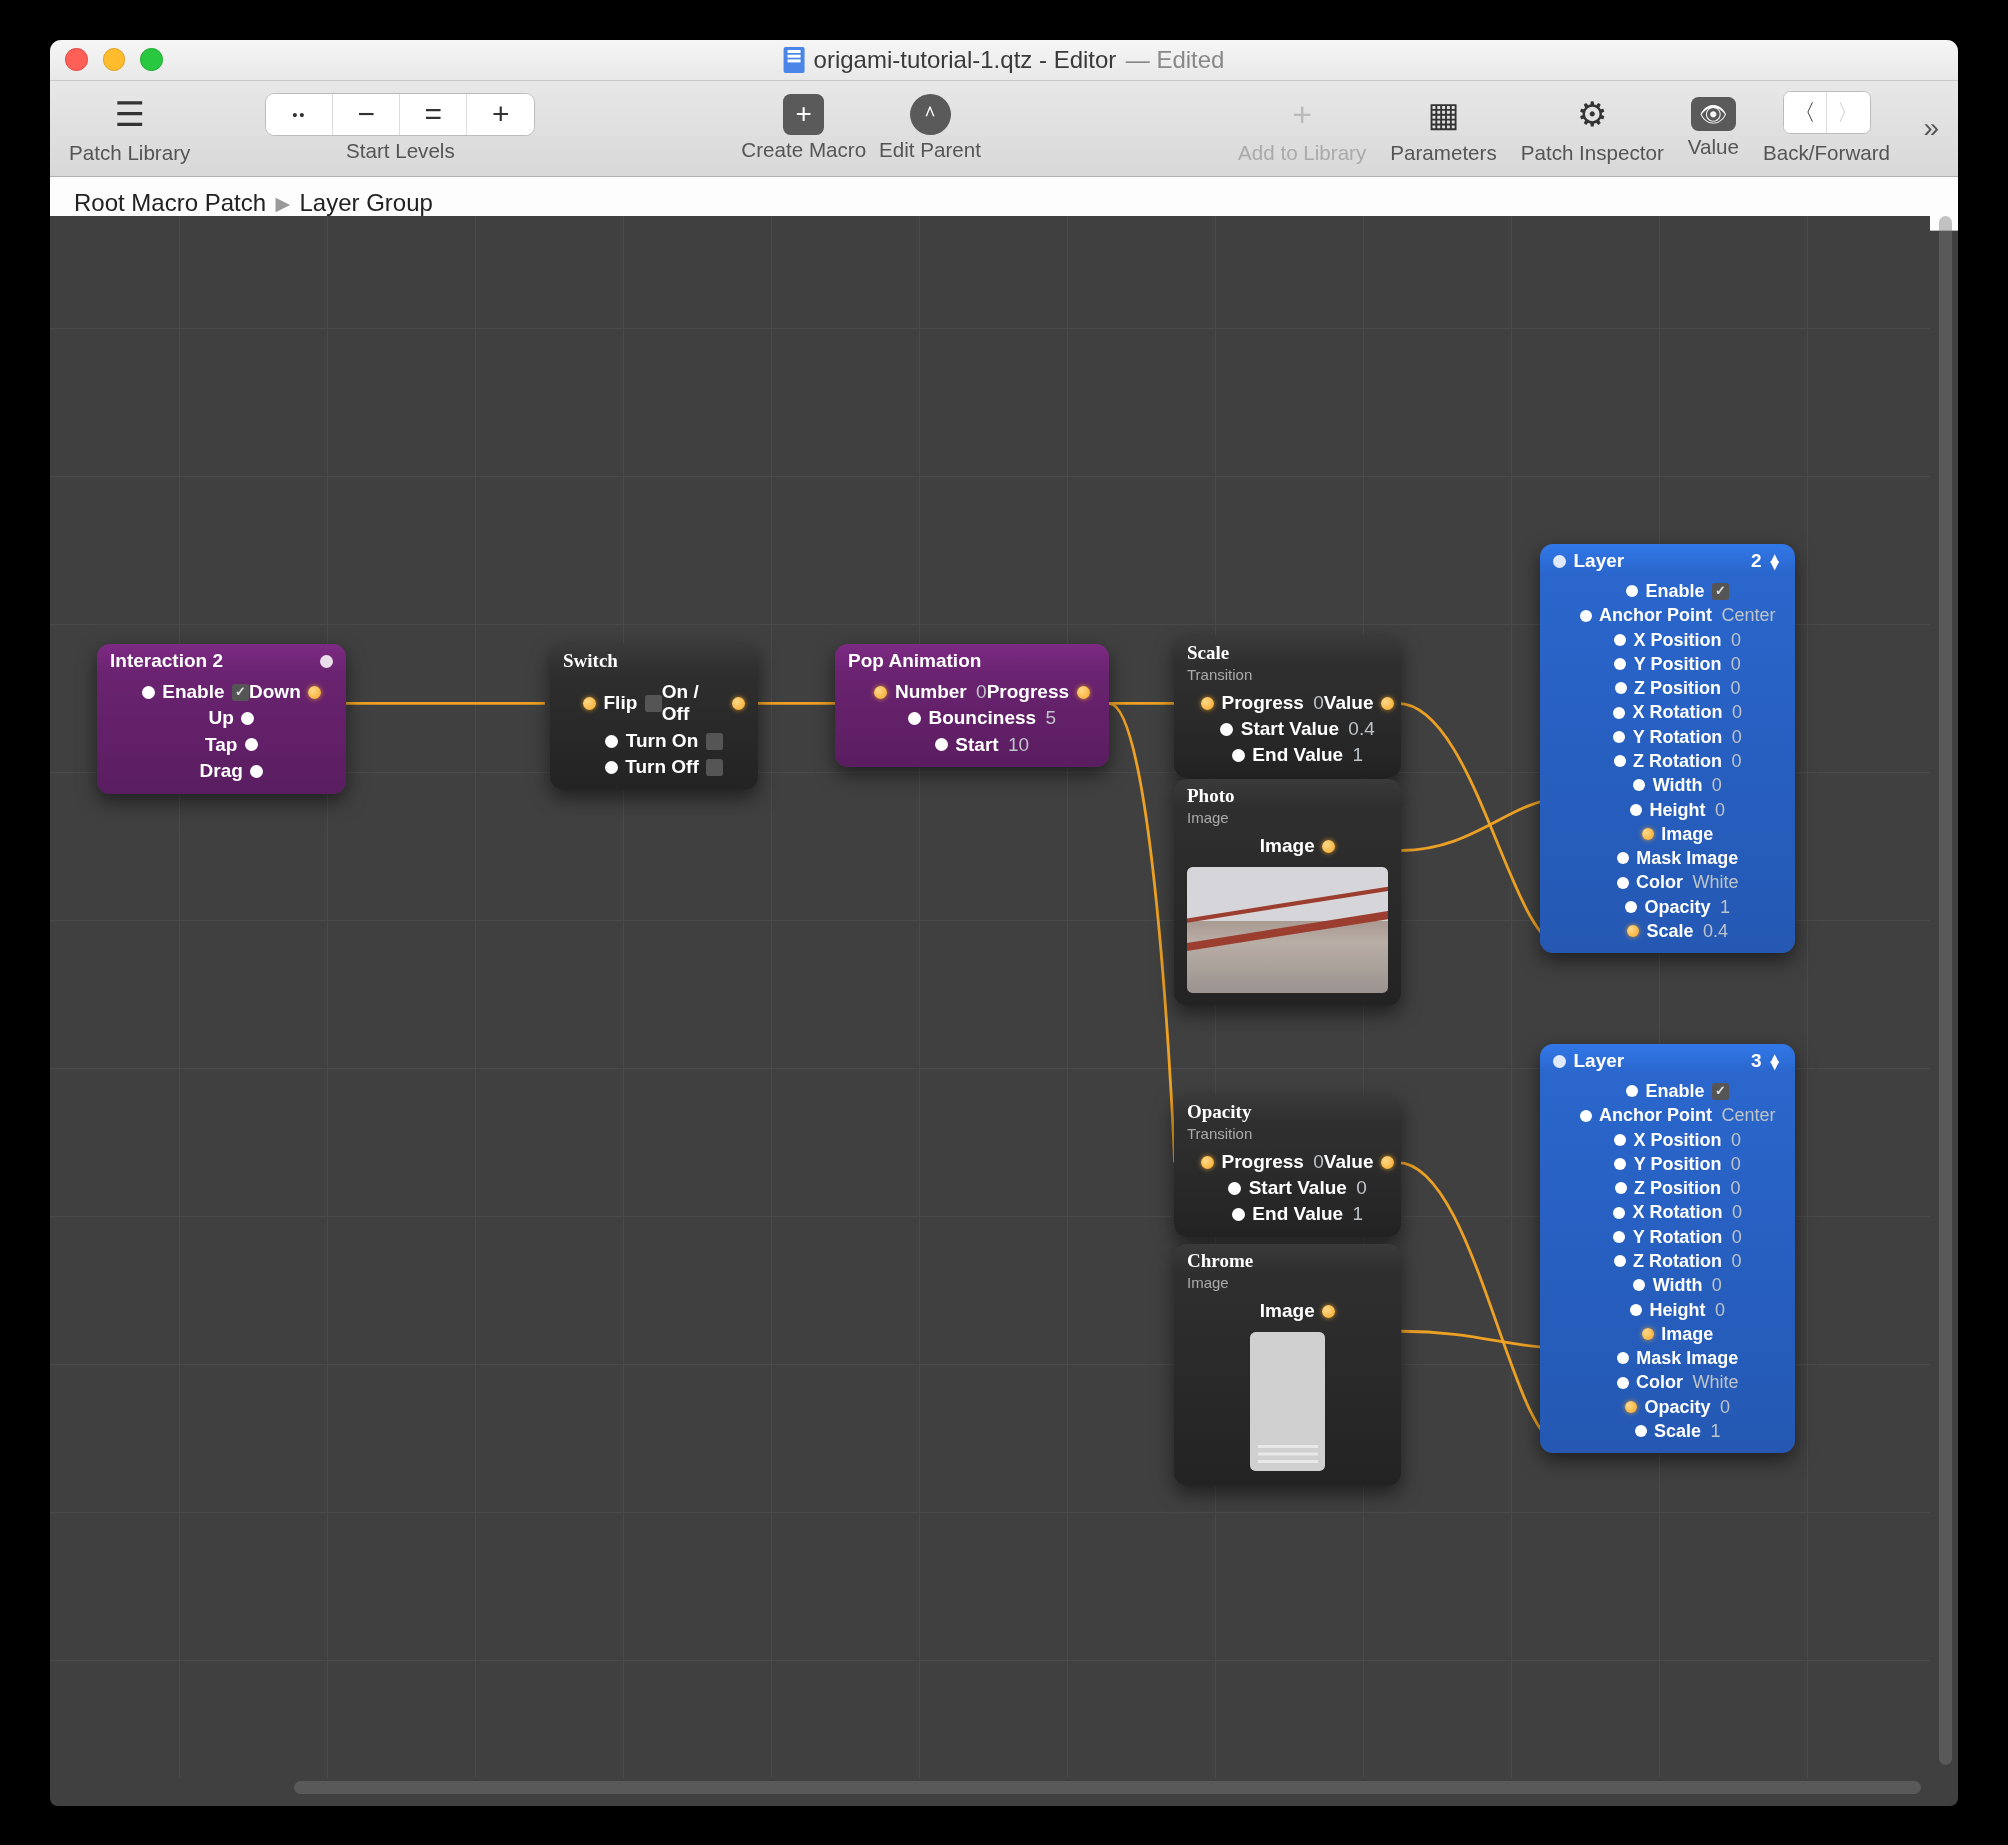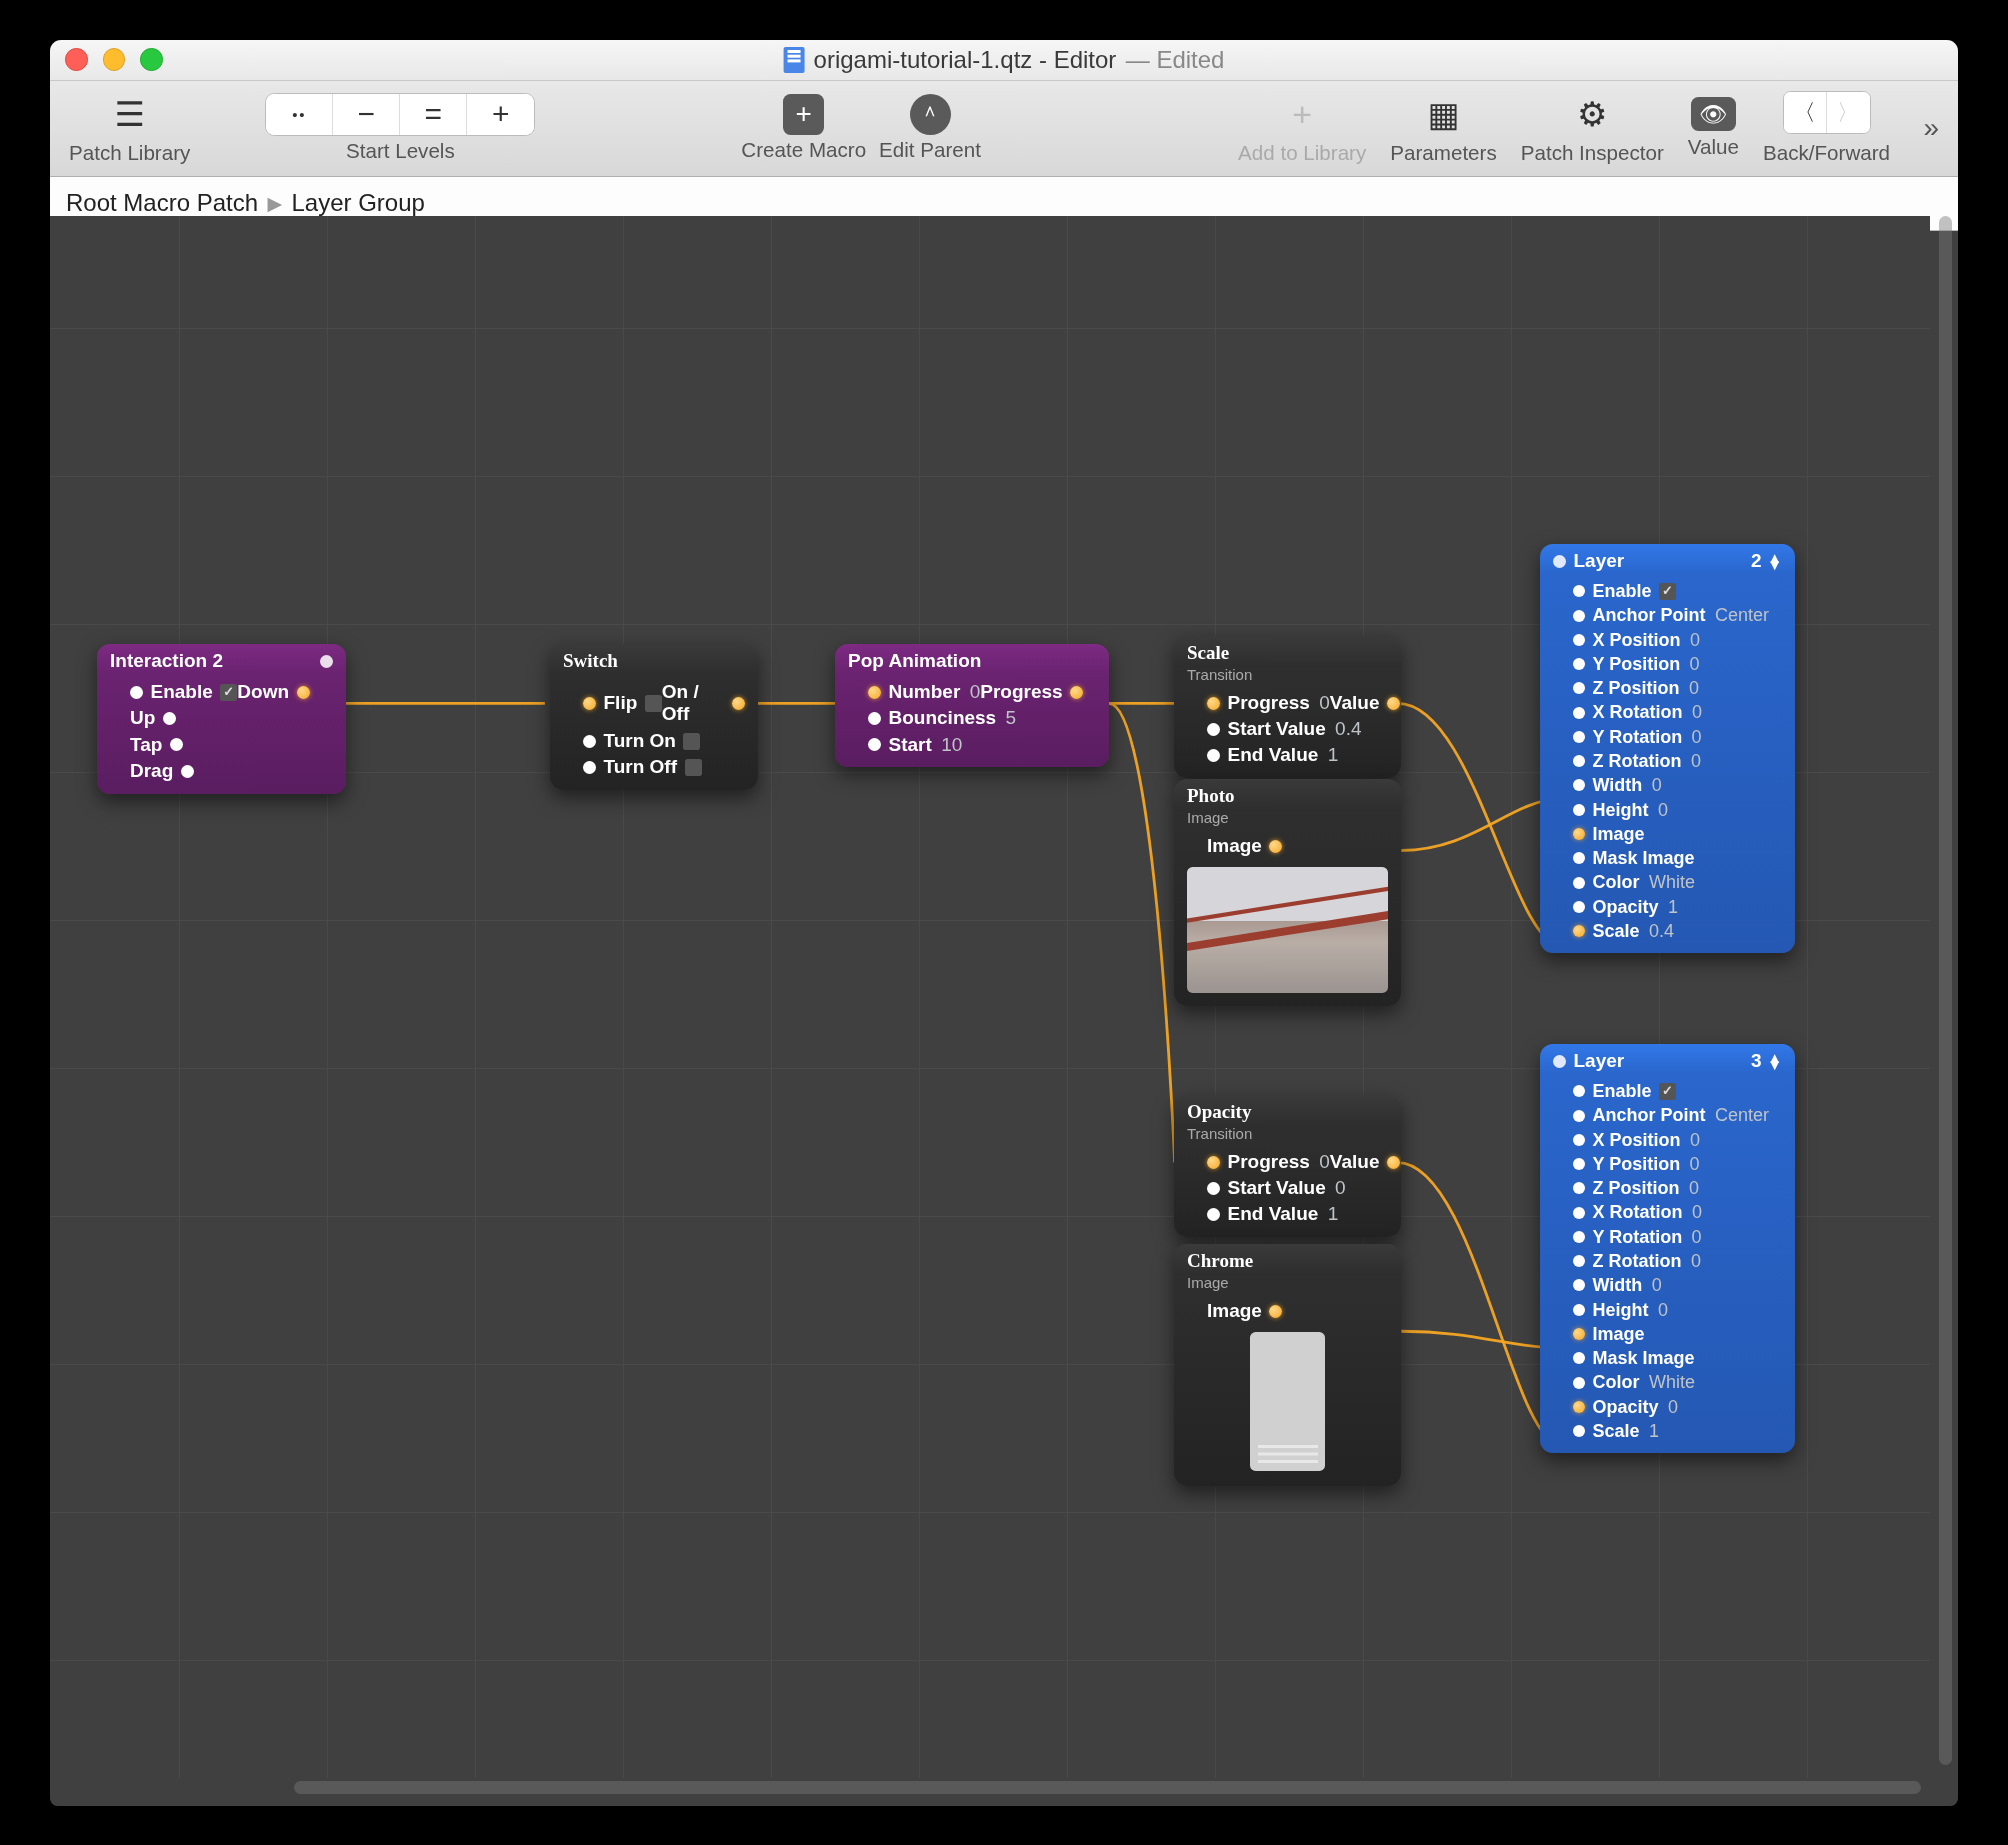--- a/index.html
+++ b/index.html
@@ -26,39 +26,39 @@
 .tb-group { display: flex; flex-direction: column; align-items: center; }
 .tb-gap { flex: 0 0 auto; }
 .tb-right { margin-left: auto; display: flex; gap: 24px; align-items: center; }
 .tb-right .tb-item.disabled .tb-label { color: #aaa; }
 .tb-right .tb-item.disabled .tb-icon-btn { color: #bbb; }
 .tb-navseg { display: flex; border: 0.9px solid #bbb; border-radius: 7.5px; background: #fff; height: 43px; overflow: hidden; }
 .tb-navseg button { width: 43px; height: 100%; border: none; background: #fff; border-right: 0.9px solid #ddd; font-size: 22.5px; color: #333; }
 .tb-navseg button:last-child { border-right: none; }
 .tb-navseg button.dis { color: #ccc; }
 .tb-overflow { font-size: 28px; color: #555; margin-left: 9.4px; }
-.breadcrumb { height: 54px; background: #fdfdfd; border-bottom: 0.9px solid #bbb; display: flex; align-items: center; padding: 0 16px; font-size: 24px; color: #222; gap: 9.4px; }
+.breadcrumb { height: 54px; background: #fdfdfd; border-bottom: 0.9px solid #bbb; display: flex; align-items: center; padding: 0 24px; font-size: 24px; color: #222; gap: 9.4px; }
 .breadcrumb .sep { color: #999; font-size: 19px; }
 .canvas { position: absolute; top: 176px; left: 0; right: 28px; bottom: 28px; background: #404040; overflow: hidden; }
 .canvas-grid { position: absolute; inset: 0; background-image: linear-gradient(to right, #4a4a4a 0.9px, transparent 0.9px), linear-gradient(to bottom, #4a4a4a 0.9px, transparent 0.9px); background-size: 148px 148px; background-position: -19px -36px; }
 .scroll-v { position: absolute; top: 176px; right: 5.6px; bottom: 41px; width: 13px; background: rgba(120,120,120,.45); border-radius: 6.6px; }
 .scroll-h { position: absolute; left: 244px; right: 37px; bottom: 11.2px; height: 13px; background: rgba(120,120,120,.45); border-radius: 6.6px; }
 
 .node { position: absolute; border-radius: 13px; box-shadow: 0 7.5px 19px rgba(0,0,0,.5); font-size: 19px; color: #fff; overflow: hidden; }
 .node-header { height: 30px; padding: 5.6px 13px 0 13px; display: flex; align-items: center; justify-content: space-between; font-weight: 700; gap: 48px; }
 .node.purple .node-header { background: linear-gradient(to bottom, #7d2a83, #6a2370); }
 .node.purple .node-body { background: linear-gradient(to bottom, #6a2370, #5a1d60); }
 .node.dark .node-header { background: linear-gradient(to bottom, #3a3a3a, #2e2e2e); font-family: Liberation Serif, serif; }
 .node.dark .node-body { background: linear-gradient(to bottom, #2e2e2e, #232323); }
 .node.blue .node-header { background: linear-gradient(to bottom, #3178e8, #2a66cc); }
 .node.blue .node-body { background: linear-gradient(to bottom, #2a66cc, #2458b3); }
 .node-sub { font-size: 15px; color: #aaa; padding: 0 13px 1.9px 13px; background: inherit; }
 .node.dark .node-sub { background: #2e2e2e; }
 .node-body { padding: 5.6px 0 9.4px 0; }
-.row { display: flex; align-items: center; justify-content: flex-start; padding: 1.9px 13px; line-height: 22.5px; font-weight: 700; margin-left: 20px; }
+.row { display: flex; align-items: center; justify-content: center; padding: 1.9px 13px; line-height: 22.5px; font-weight: 700; margin-left: 20px; }
 .row .left, .row .right { display: flex; align-items: center; gap: 7.5px; }
 .port { width: 13px; height: 13px; border-radius: 50%; background: #fff; flex: 0 0 auto; }
 .port.o { background: radial-gradient(circle at 35% 35%, #ffd98a, #f5a623); box-shadow: 0 0 5.6px rgba(245,166,35,.8); }
 .val { color: #bfc4c9; font-weight: 400; margin-left: 1.9px; }
 .chk { width: 17px; height: 17px; background: #555; border-radius: 2.8px; display: inline-flex; align-items: center; justify-content: center; font-size: 13px; color: #ddd; }
 .chk.on::after { content: '✓'; }
 .node-img { margin: 7.5px 13px 3.7px 13px; border-radius: 5.6px; background: #888; height: 126px; display: block; }
 .node-img.bridge { background: linear-gradient(to bottom, #d6d6da 0%, #d6d6da 43%, #a99a92 43%, #b9aea6 60%, #9a9390 100%); position: relative; overflow: hidden; }
 .node-img.bridge::before { content: ''; position: absolute; left: -10%; right: -10%; top: 48%; height: 7.5px; background: #9c3e2f; transform: rotate(-9deg); box-shadow: 0 -26px 0 -1.9px #9c3e2f; }
 .node-img.chrome { background: #d0d0d0; width: 75px; height: 139px; margin: 7.5px auto 5.6px auto; position: relative; }

